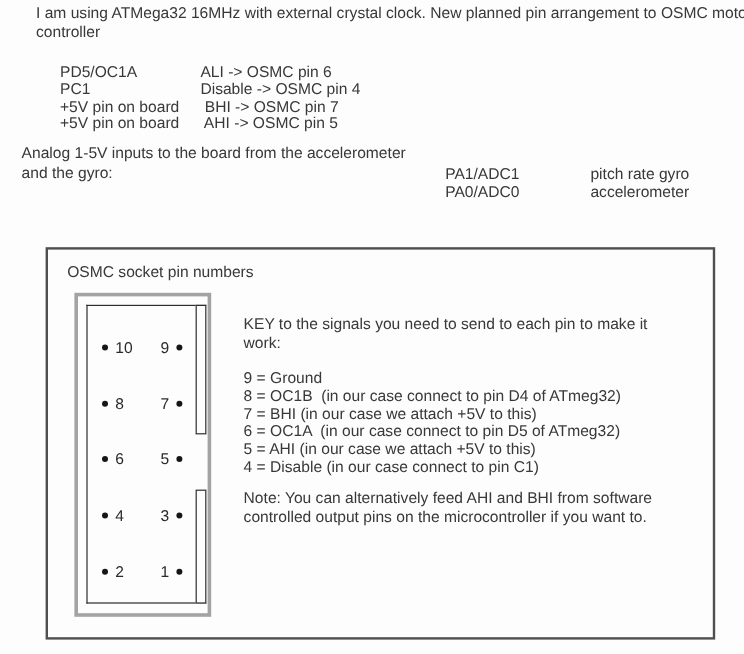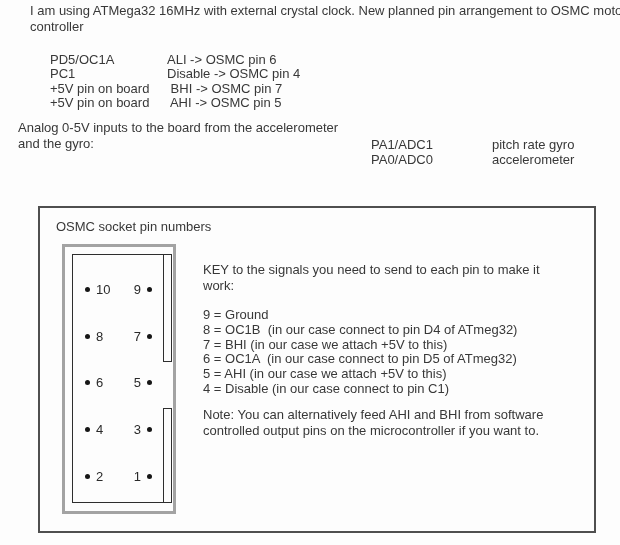--- a/index.html
+++ b/index.html
@@ -163,21 +163,21 @@
       <span class="pa-mcu">+5V pin on board</span>
       <span class="pa-sig"> BHI -&gt; OSMC pin 7</span>
     </div>
     <div class="pa-row">
       <span class="pa-mcu">+5V pin on board</span>
       <span class="pa-sig"> AHI -&gt; OSMC pin 5</span>
     </div>
   </div>
 
   <div id="analog-caption">
-    <div class="pre">Analog 0-5V inputs to the board from the accelerometer</div>
+    <div class="pre">Analog 1-5V inputs to the board from the accelerometer</div>
     <div class="pre">and the gyro:</div>
   </div>
 
   <div id="adc-table">
     <div class="adc-row">
       <span class="adc-pin">PA1/ADC1</span>
       <span class="adc-src">pitch rate gyro</span>
     </div>
     <div class="adc-row">
       <span class="adc-pin">PA0/ADC0</span>

